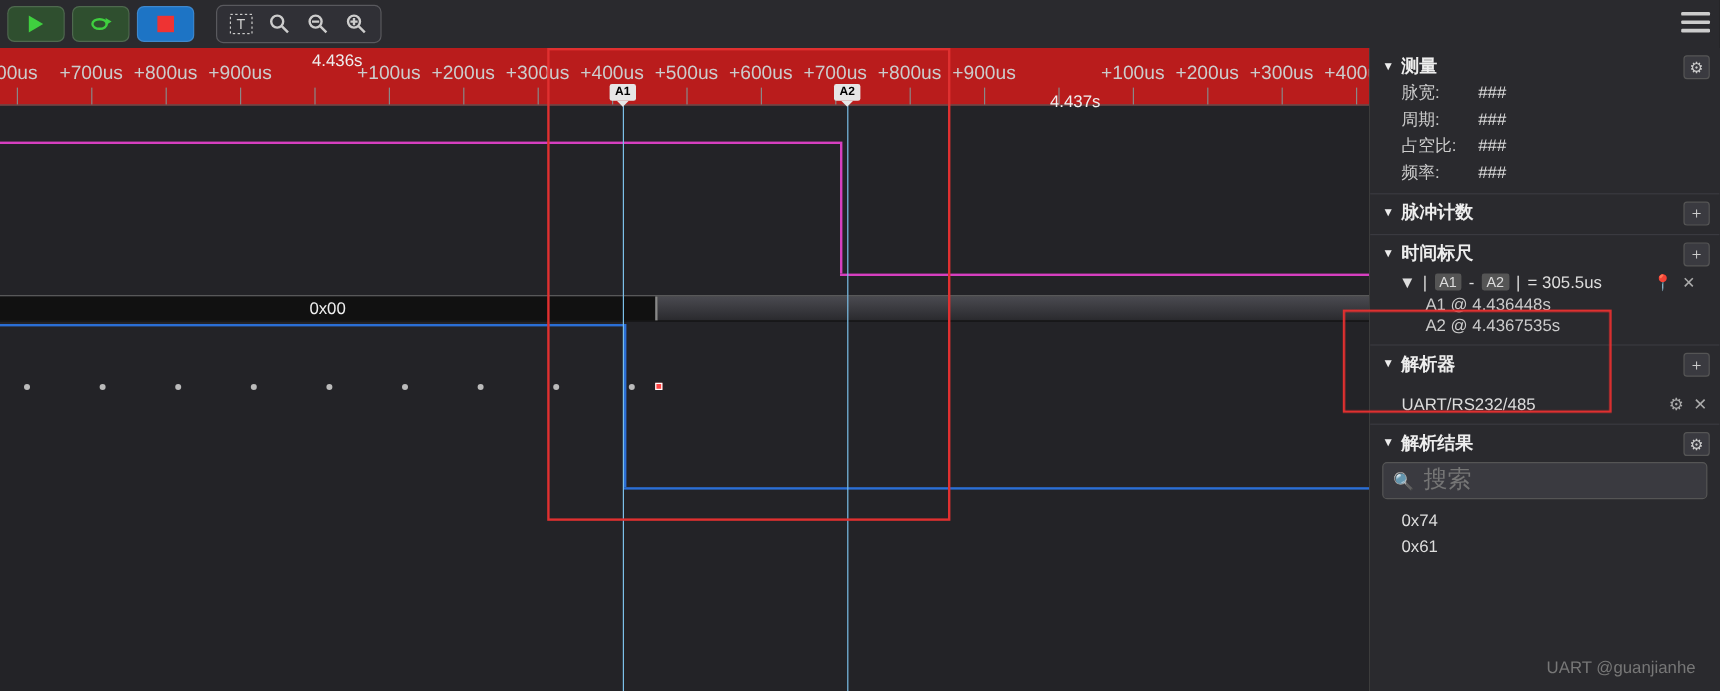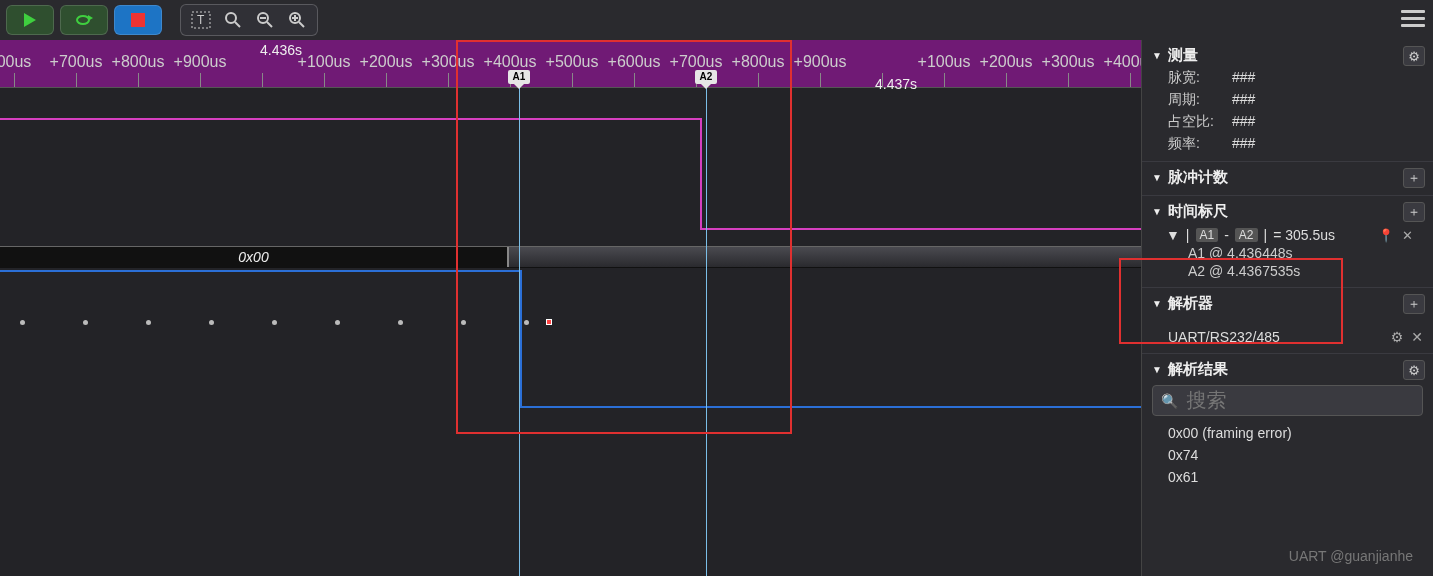--- a/index.html
+++ b/index.html
@@ -42,21 +42,21 @@
   .hamburger div { width:24px; height:3px; background:#ccc; margin:4px 0; border-radius:1px; }
 
   
   .wave-area {
     position:absolute; left:0; top:40px; right:292px; bottom:0;
     background:#232327;
     overflow:hidden;
   }
 
   
-  .ruler { position:relative; height:48px; border-bottom:1px solid #555; background:#701a75; }
+  .ruler { position:relative; height:48px; border-bottom:1px solid #555; background:#b91c1c; }
   .ruler .major-label { position:absolute; top:2px; font-size:14px; color:#eee; }
   .ruler .tick { position:absolute; bottom:0; width:1px; background:#888; }
   .ruler .tick.long { height:14px; }
   .ruler .tick-label { position:absolute; bottom:16px; font-size:16px; color:#ccc; transform:translateX(-50%); white-space:nowrap; }
 
   .cursor-flag {
     position:absolute; top:30px; width:22px; height:14px;
     background:#e6e6e6; color:#000; font-size:10px; font-weight:bold;
     text-align:center; line-height:14px; border-radius:2px;
     transform:translateX(-50%);
@@ -243,21 +243,21 @@
   <div class="cursor-line" id="lineA1" style="left: 519px;"></div>
   <div class="cursor-line" id="lineA2" style="left: 706px;"></div>
 
   <div class="channels">
 
     <div class="magenta-hi" style="left:0; width:700px; top:30px;"></div>
     <div class="magenta-edge" style="left:700px; top:30px; height:110px;"></div>
     <div class="magenta-lo" style="left:700px; right:0; top:140px;"></div>
 
     <div class="data-lane" style="top:158px;">
-      <div class="data-seg" id="dataseg" style="left: 0px; width: 509px; font-style: italic;">0x00</div>
+      <div class="data-seg" id="dataseg" style="left: 0px; width: 548px;">0x00</div>
     </div>
 
     <div class="blue-line" style="left:0; width:520px; top:182px;"></div>
     <div class="blue-edge" style="left:520px; top:182px; height:136px;"></div>
     <div class="blue-line" style="left:520px; right:0; top:318px;"></div>
 
     <div id="dots">
         <div class="dot" style="left: 20px; top: 232px;"></div>
         <div class="dot" style="left: 83px; top: 232px;"></div>
         <div class="dot" style="left: 146px; top: 232px;"></div>
@@ -366,21 +366,20 @@
     </div>
     <div class="sec-act">
         <div class="icon-btn">⚙</div>
       </div>
     <div class="search-row">
       <span>🔍</span>
       <input type="text" placeholder="搜索" style="">
       <span class="count">16</span>
     </div>
     <div class="result-list" id="result-list">
-        <div>0x00 (framing error)</div>
         <div>0x74</div>
         <div>0x61</div>
       </div>
   </div>
 </div>
 
 <div class="hl" style="right:90px; top:258px; width:224px; height:86px;"></div>
 
 <div class="watermark">UART @guanjianhe</div>
 

